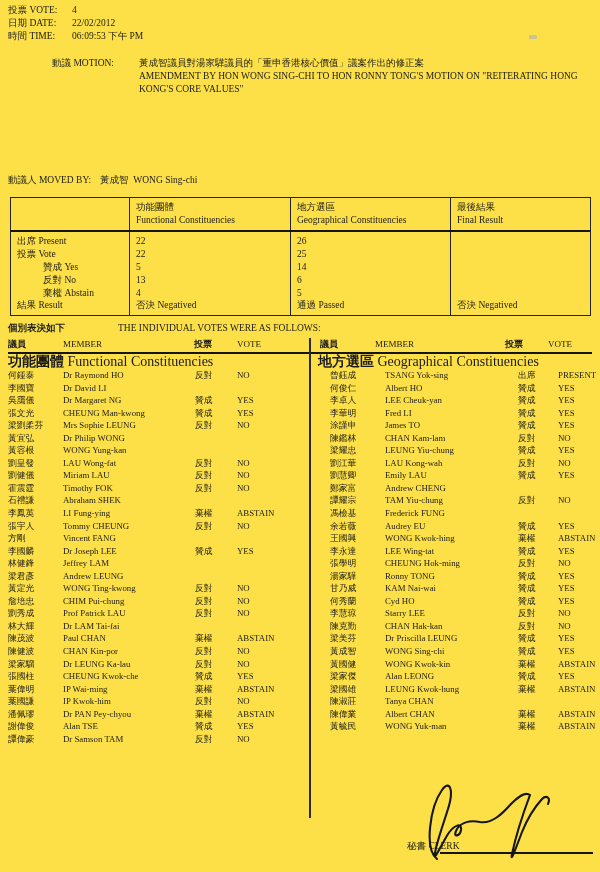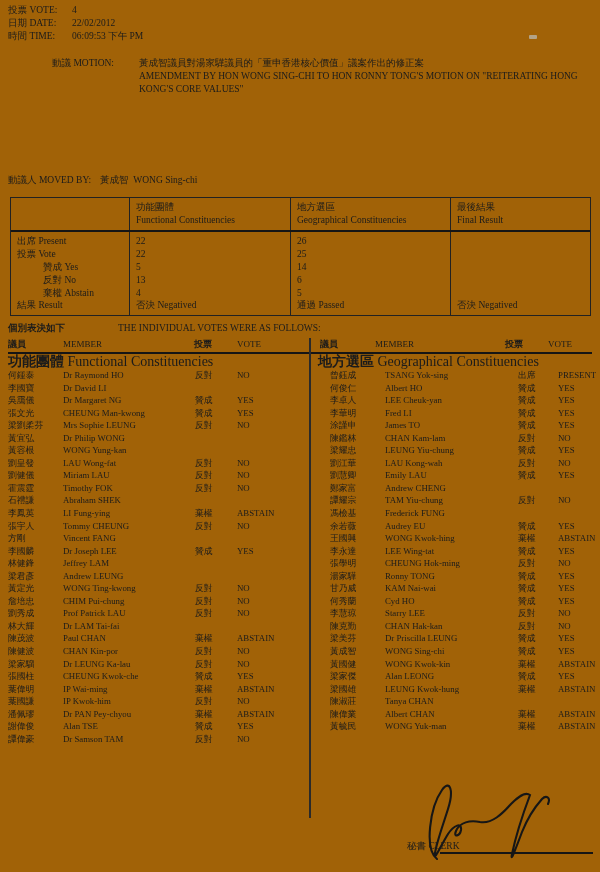--- a/index.html
+++ b/index.html
@@ -1,17 +1,17 @@
 <!DOCTYPE html>
 <html><head>
 <meta charset="utf-8">
 <style>
   html,body{margin:0;padding:0;background:#e9e9e7;}
   .page{
-    position:relative;width:600px;height:872px;background:#a16207;
+    position:relative;width:600px;height:872px;background:#fde047;
     font-family:"Liberation Serif","DejaVu Serif",serif;color:#1b1b1b;
     overflow:hidden;
   }
   
   .inforow{position:absolute;left:8px;display:flex;font-size:9.5px;line-height:13px;}
   .inforow .k{width:64px;}
   .motionrow{position:absolute;left:8px;top:57px;display:flex;font-size:9.5px;line-height:13px;}
   .motionrow .k{width:87px;margin-left:44px;}
   .motionrow .mv div{height:13px;white-space:nowrap;}
   .movedrow{position:absolute;left:8px;top:174px;display:flex;font-size:9.5px;line-height:13px;}

